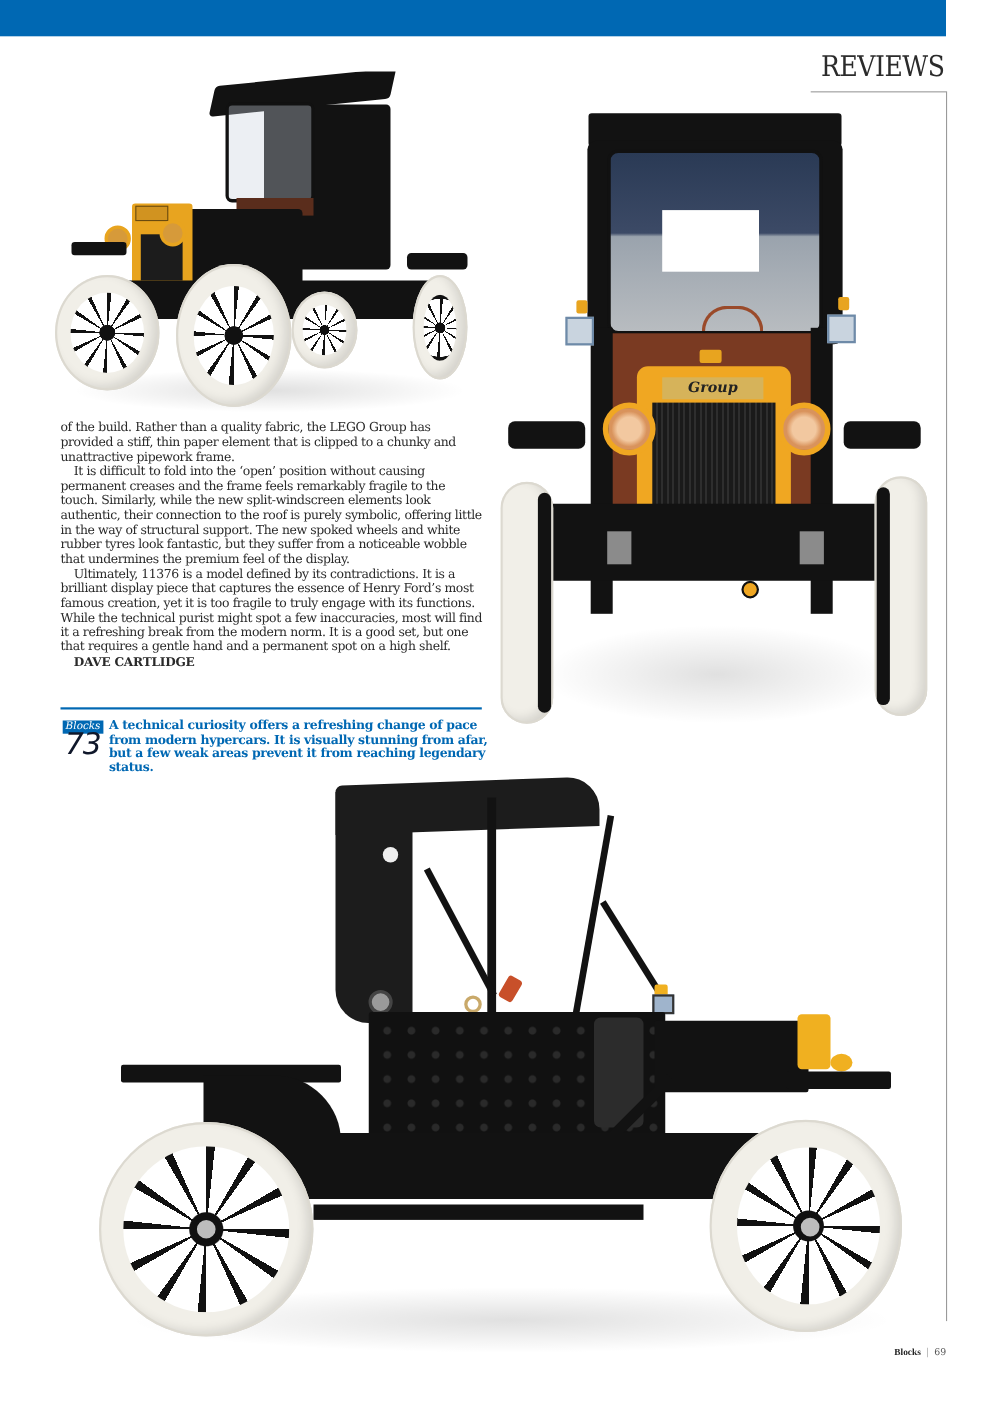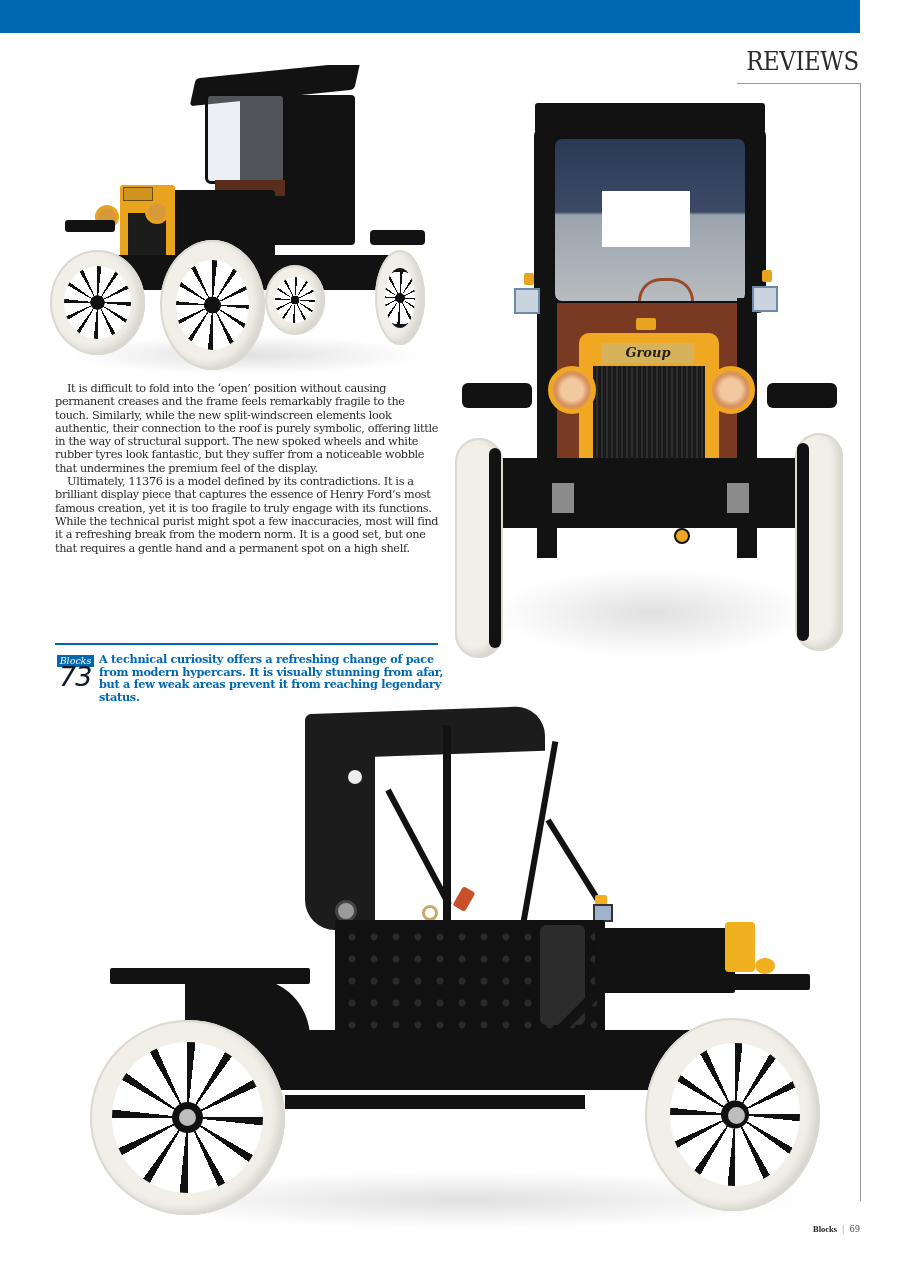--- a/index.html
+++ b/index.html
@@ -169,22 +169,24 @@
 
   <div class="wheel" style="left:3px; top:340px; width:48px; height:220px; border-radius:24px;">
       <div class="black" style="position:absolute; left:34px; top:10px; width:12px; height:200px; border-radius:6px;"></div>
     </div>
   <div class="wheel" style="left:343px; top:335px; width:48px; height:218px; border-radius:24px;">
       <div class="black" style="position:absolute; left:2px; top:10px; width:12px; height:198px; border-radius:6px;"></div>
     </div>
 </div>
 
 <div class="body-text">
+  <p>of the build. Rather than a quality fabric, the LEGO Group has provided a stiff, thin paper element that is clipped to a chunky and unattractive pipework frame.</p>
   <p class="indent">It is difficult to fold into the ‘open’ position without causing permanent creases and the frame feels remarkably fragile to the touch. Similarly, while the new split-windscreen elements look authentic, their connection to the roof is purely symbolic, offering little in the way of structural support. The new spoked wheels and white rubber tyres look fantastic, but they suffer from a noticeable wobble that undermines the premium feel of the display.</p>
   <p class="indent">Ultimately, 11376 is a model defined by its contradictions. It is a brilliant display piece that captures the essence of Henry Ford’s most famous creation, yet it is too fragile to truly engage with its functions. While the technical purist might spot a few inaccuracies, most will find it a refreshing break from the modern norm. It is a good set, but one that requires a gentle hand and a permanent spot on a high shelf.</p>
+  <div class="byline">DAVE CARTLIDGE</div>
 </div>
 
 <div class="verdict-rule"></div>
 <div class="verdict-badge">Blocks</div>
 <div class="verdict-score">73</div>
 <div class="verdict-text">A technical curiosity offers a refreshing change of pace from modern hypercars. It is visually stunning from afar, but a few weak areas prevent it from reaching legendary status.</div>
 
 <div class="photo" style="left:85px; top:700px; width:745px; height:530px;">
   <div class="shadow" style="left:30px; top:470px; width:700px; height:60px;"></div>
 

